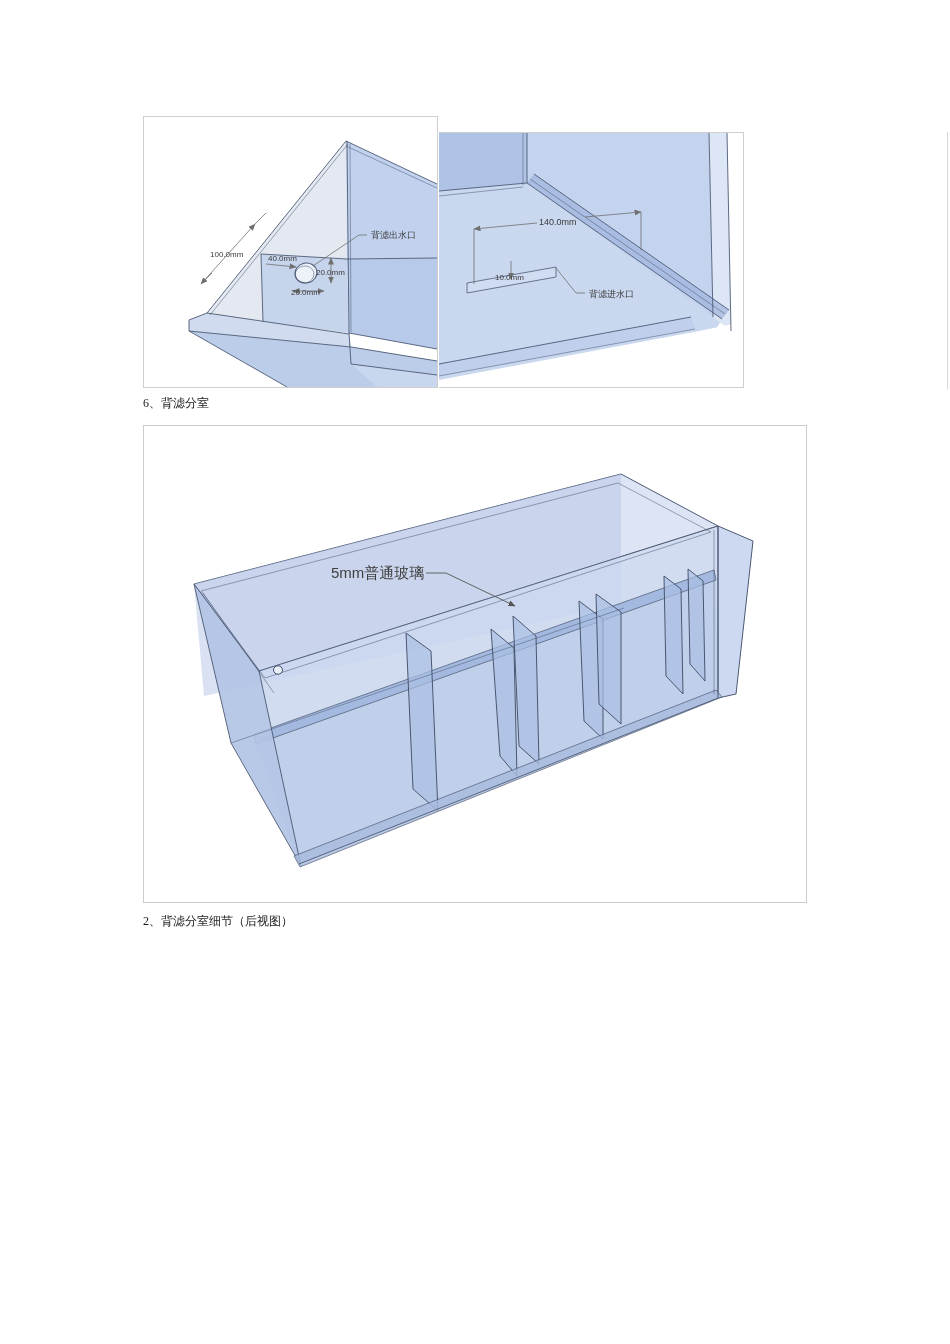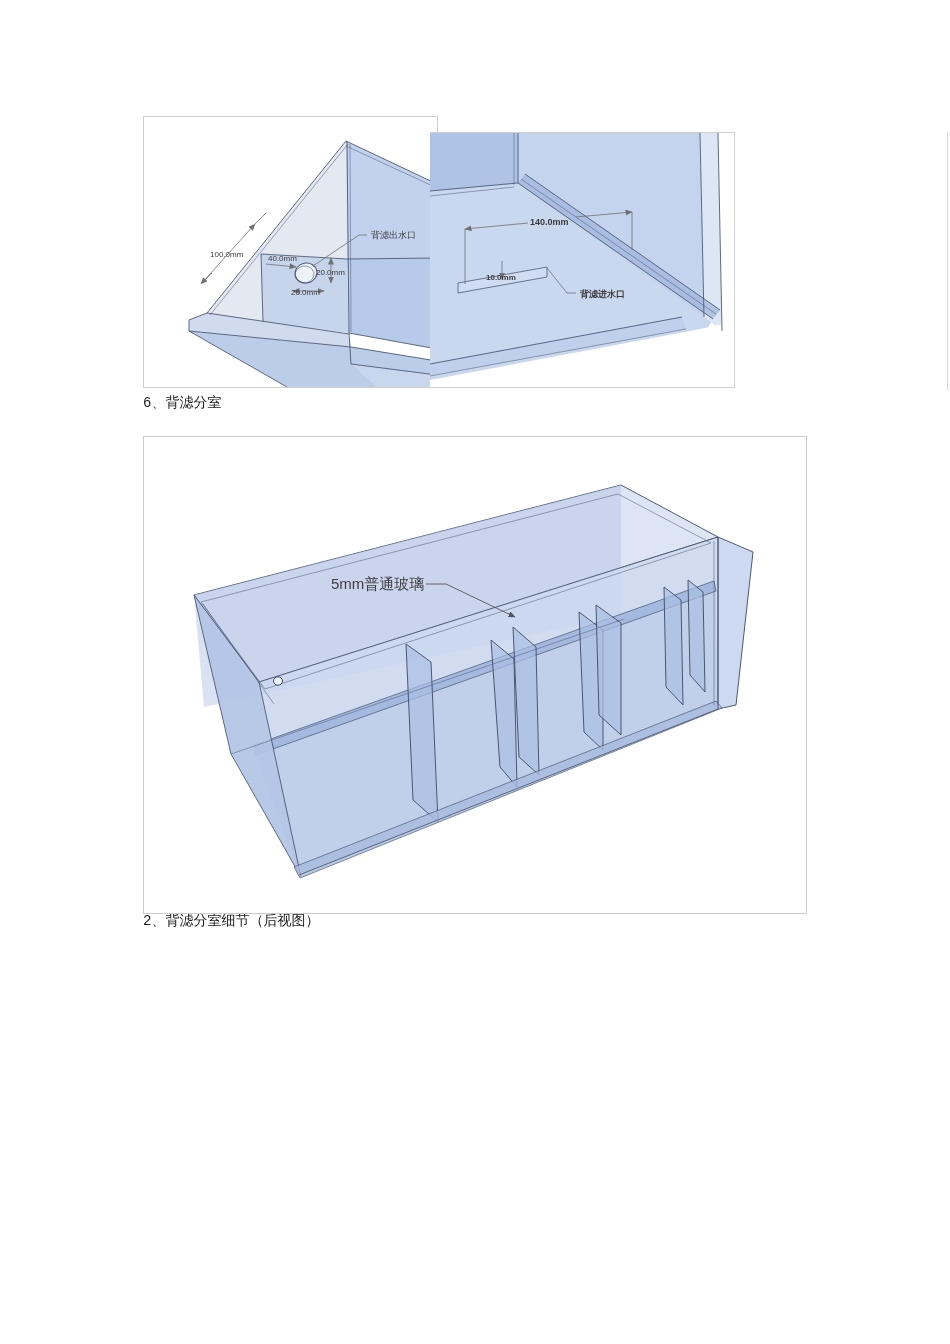--- a/index.html
+++ b/index.html
@@ -1,23 +1,23 @@
 <!DOCTYPE html>
 <html><head>
 <meta charset="utf-8">
 <style>
   html,body{margin:0;padding:0;background:#ffffff;}
   body{width:950px;height:1344px;position:relative;overflow:hidden;
        font-family:"Liberation Sans",sans-serif;}
   .fig{position:absolute;background:#ffffff;box-sizing:border-box;}
   #fig-outlet{left:143px;top:116px;width:295px;height:272px;border:1px solid #cfcfcf;z-index:1;}
-  #fig-inlet{left:430px;top:132px;width:305px;height:256px;border:1px solid #cfcfcf;border-left:none;z-index:2;font-weight:bold;}
-  #fig-compartments{left:143px;top:425px;width:664px;height:478px;border:1px solid #cccccc;z-index:1;margin-top:11px;}
-  .caption{position:absolute;left:143px;color:#1a1a1a;font-family:Liberation Mono, monospace;
-           font-size:14px;line-height:20px;white-space:nowrap;}
+  #fig-inlet{left:439px;top:132px;width:305px;height:256px;border:1px solid #cfcfcf;border-left:none;z-index:2;}
+  #fig-compartments{left:143px;top:425px;width:664px;height:478px;border:1px solid #cccccc;z-index:1;}
+  .caption{position:absolute;left:143px;color:#1a1a1a;font-family:Liberation Serif, serif;
+           font-size:12px;line-height:20px;white-space:nowrap;}
   #caption-6{top:393px;}
   #caption-7{top:911px;}
   #page-edge-line{position:absolute;left:947px;top:132px;width:1px;height:258px;background:#d8d8d8;}
   svg{display:block;}
   svg text{font-family:"Liberation Sans",sans-serif;fill:#3b3b3b;}
   .dim-t{font-size:8px;}
   .dim-t9{font-size:9px;}
   .lbl-t{font-size:9px;}
   .glass-t{font-size:15px;fill:#3f3f3f;}
   .edge{stroke:#4d5a75;stroke-width:0.9;fill:none;}

